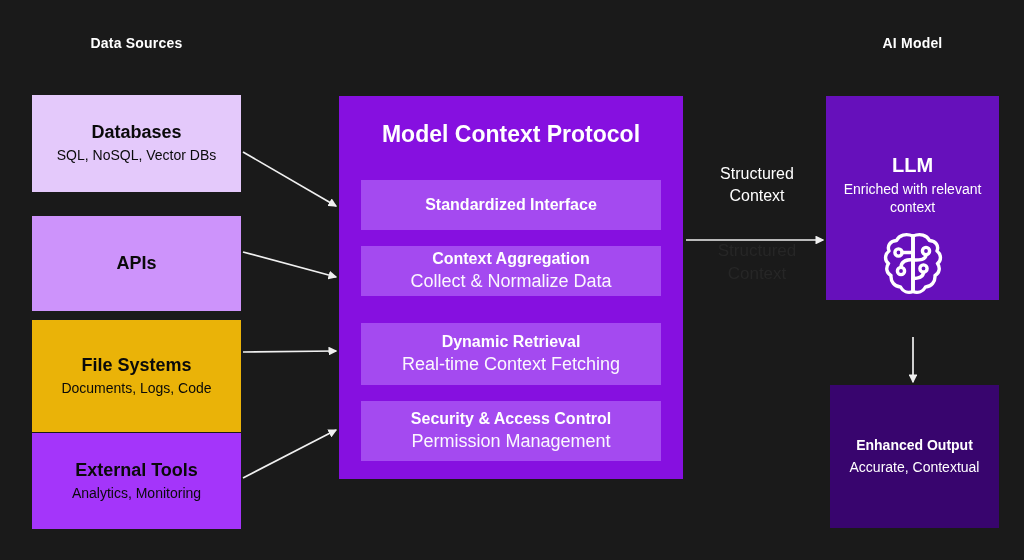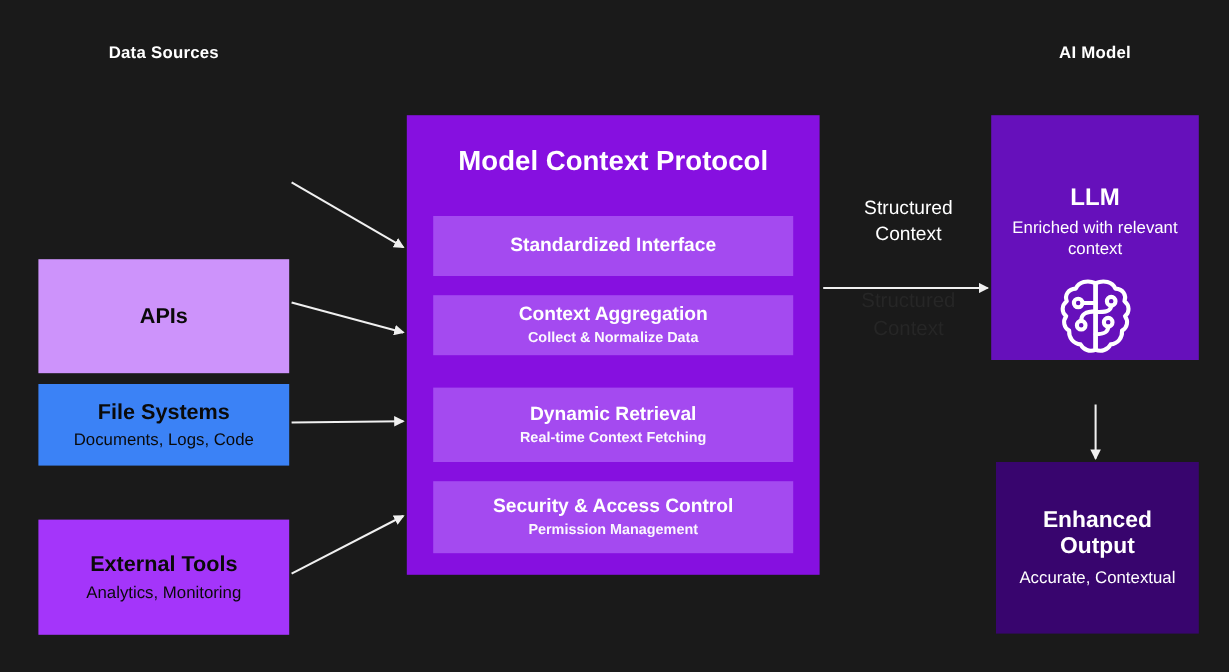--- a/index.html
+++ b/index.html
@@ -37,21 +37,21 @@
     justify-content:center;
     text-align:center;
     color:#0a0a0a;
     padding:6px 10px;
   }
   .src-title { font-size:18px; font-weight:bold; line-height:1.2; }
   .src-sub   { font-size:14px; font-weight:400; line-height:1.25; margin-top:3px; }
 
   #box-databases    { top:95px;  height:97px; background:#e4c9fb; }
   #box-apis         { top:216px; height:95px; background:#cd93fb; }
-  #box-filesystems  { top:320px; height:68px; background:#3b82f6; }
+  #box-filesystems  { top:320px; height:112px; background:#eab308; }
   #box-externaltools{ top:433px; height:96px; background:#a435fa; }
 
   
   #mcp-panel {
     position:absolute;
     left:339px; top:96px;
     width:344px; height:383px;
     background:#8610e0;
     padding:0 22px;
   }
@@ -69,21 +69,21 @@
     width:300px;
     background:#a44af0;
     display:flex;
     flex-direction:column;
     align-items:center;
     justify-content:center;
     text-align:center;
     color:#ffffff;
   }
   .mcp-card-title { font-size:16px; font-weight:bold; line-height:1.2; }
-  .mcp-card-sub   { font-size:12px; font-weight:700; line-height:1.25; margin-top:2px; opacity:.96; }
+  .mcp-card-sub   { font-size:18px; font-weight:400; line-height:1.25; margin-top:2px; opacity:.96; }
 
   #card-standardized { top:180px; height:50px; }
   #card-aggregation  { top:246px; height:50px; }
   #card-retrieval    { top:323px; height:62px; }
   #card-security     { top:401px; height:60px; }
 
   
   #box-llm {
     position:absolute;
     left:826px; top:96px;
@@ -106,21 +106,21 @@
     width:169px; height:143px;
     background:#38056e;
     display:flex;
     flex-direction:column;
     align-items:center;
     justify-content:center;
     text-align:center;
     color:#ffffff;
     padding:4px 10px;
   }
-  #output-title { font-size:19px; font-weight:bold; line-height:1.2; }
+  #output-title { font-size:14px; font-weight:bold; line-height:1.2; }
   #output-sub   { font-size:14px; font-weight:400; line-height:1.3; margin-top:4px; }
 
   
   #structured-context-label {
     position:absolute;
     left:692px; top:163px;
     width:130px;
     text-align:center;
     color:#ffffff;
     font-size:16px;
@@ -142,20 +142,24 @@
 </style>
 </head>
 <body>
 
 <div class="stage">
 
   <div class="col-title" id="title-data-sources">Data Sources</div>
 
   <div class="col-title" id="title-ai-model">AI Model</div>
 
+  <div class="src-box" id="box-databases">
+    <div class="src-title">Databases</div>
+    <div class="src-sub">SQL, NoSQL, Vector DBs</div>
+  </div>
 
   <div class="src-box" id="box-apis">
     <div class="src-title">APIs</div>
   </div>
 
   <div class="src-box" id="box-filesystems">
     <div class="src-title">File Systems</div>
     <div class="src-sub">Documents, Logs, Code</div>
   </div>
 

